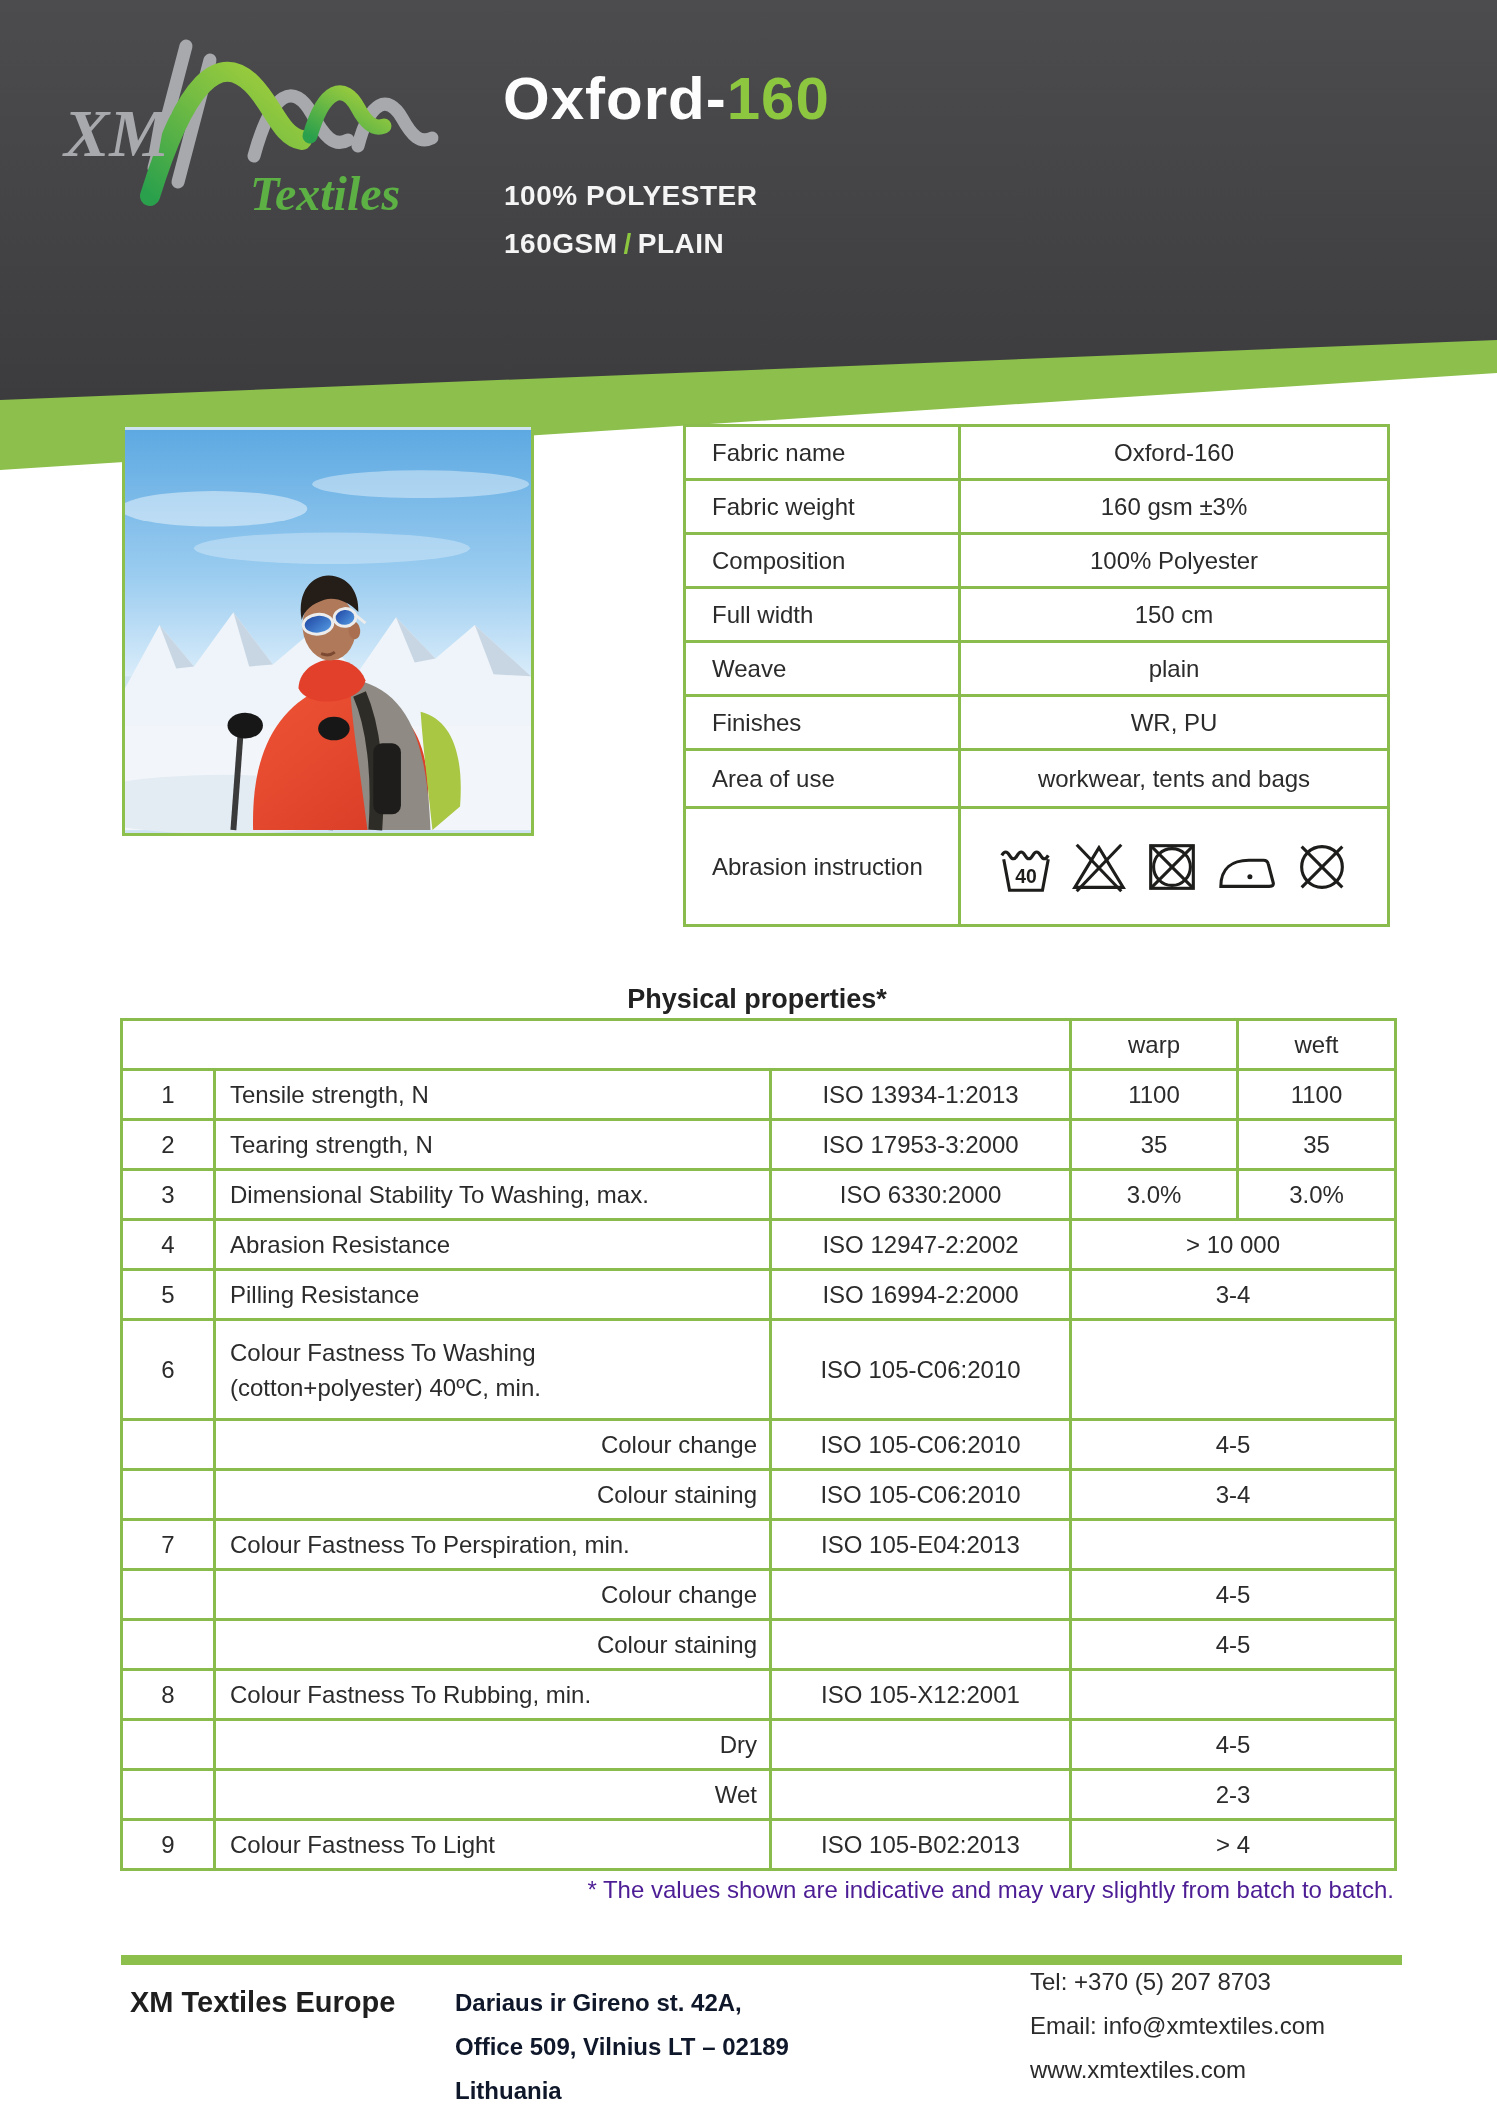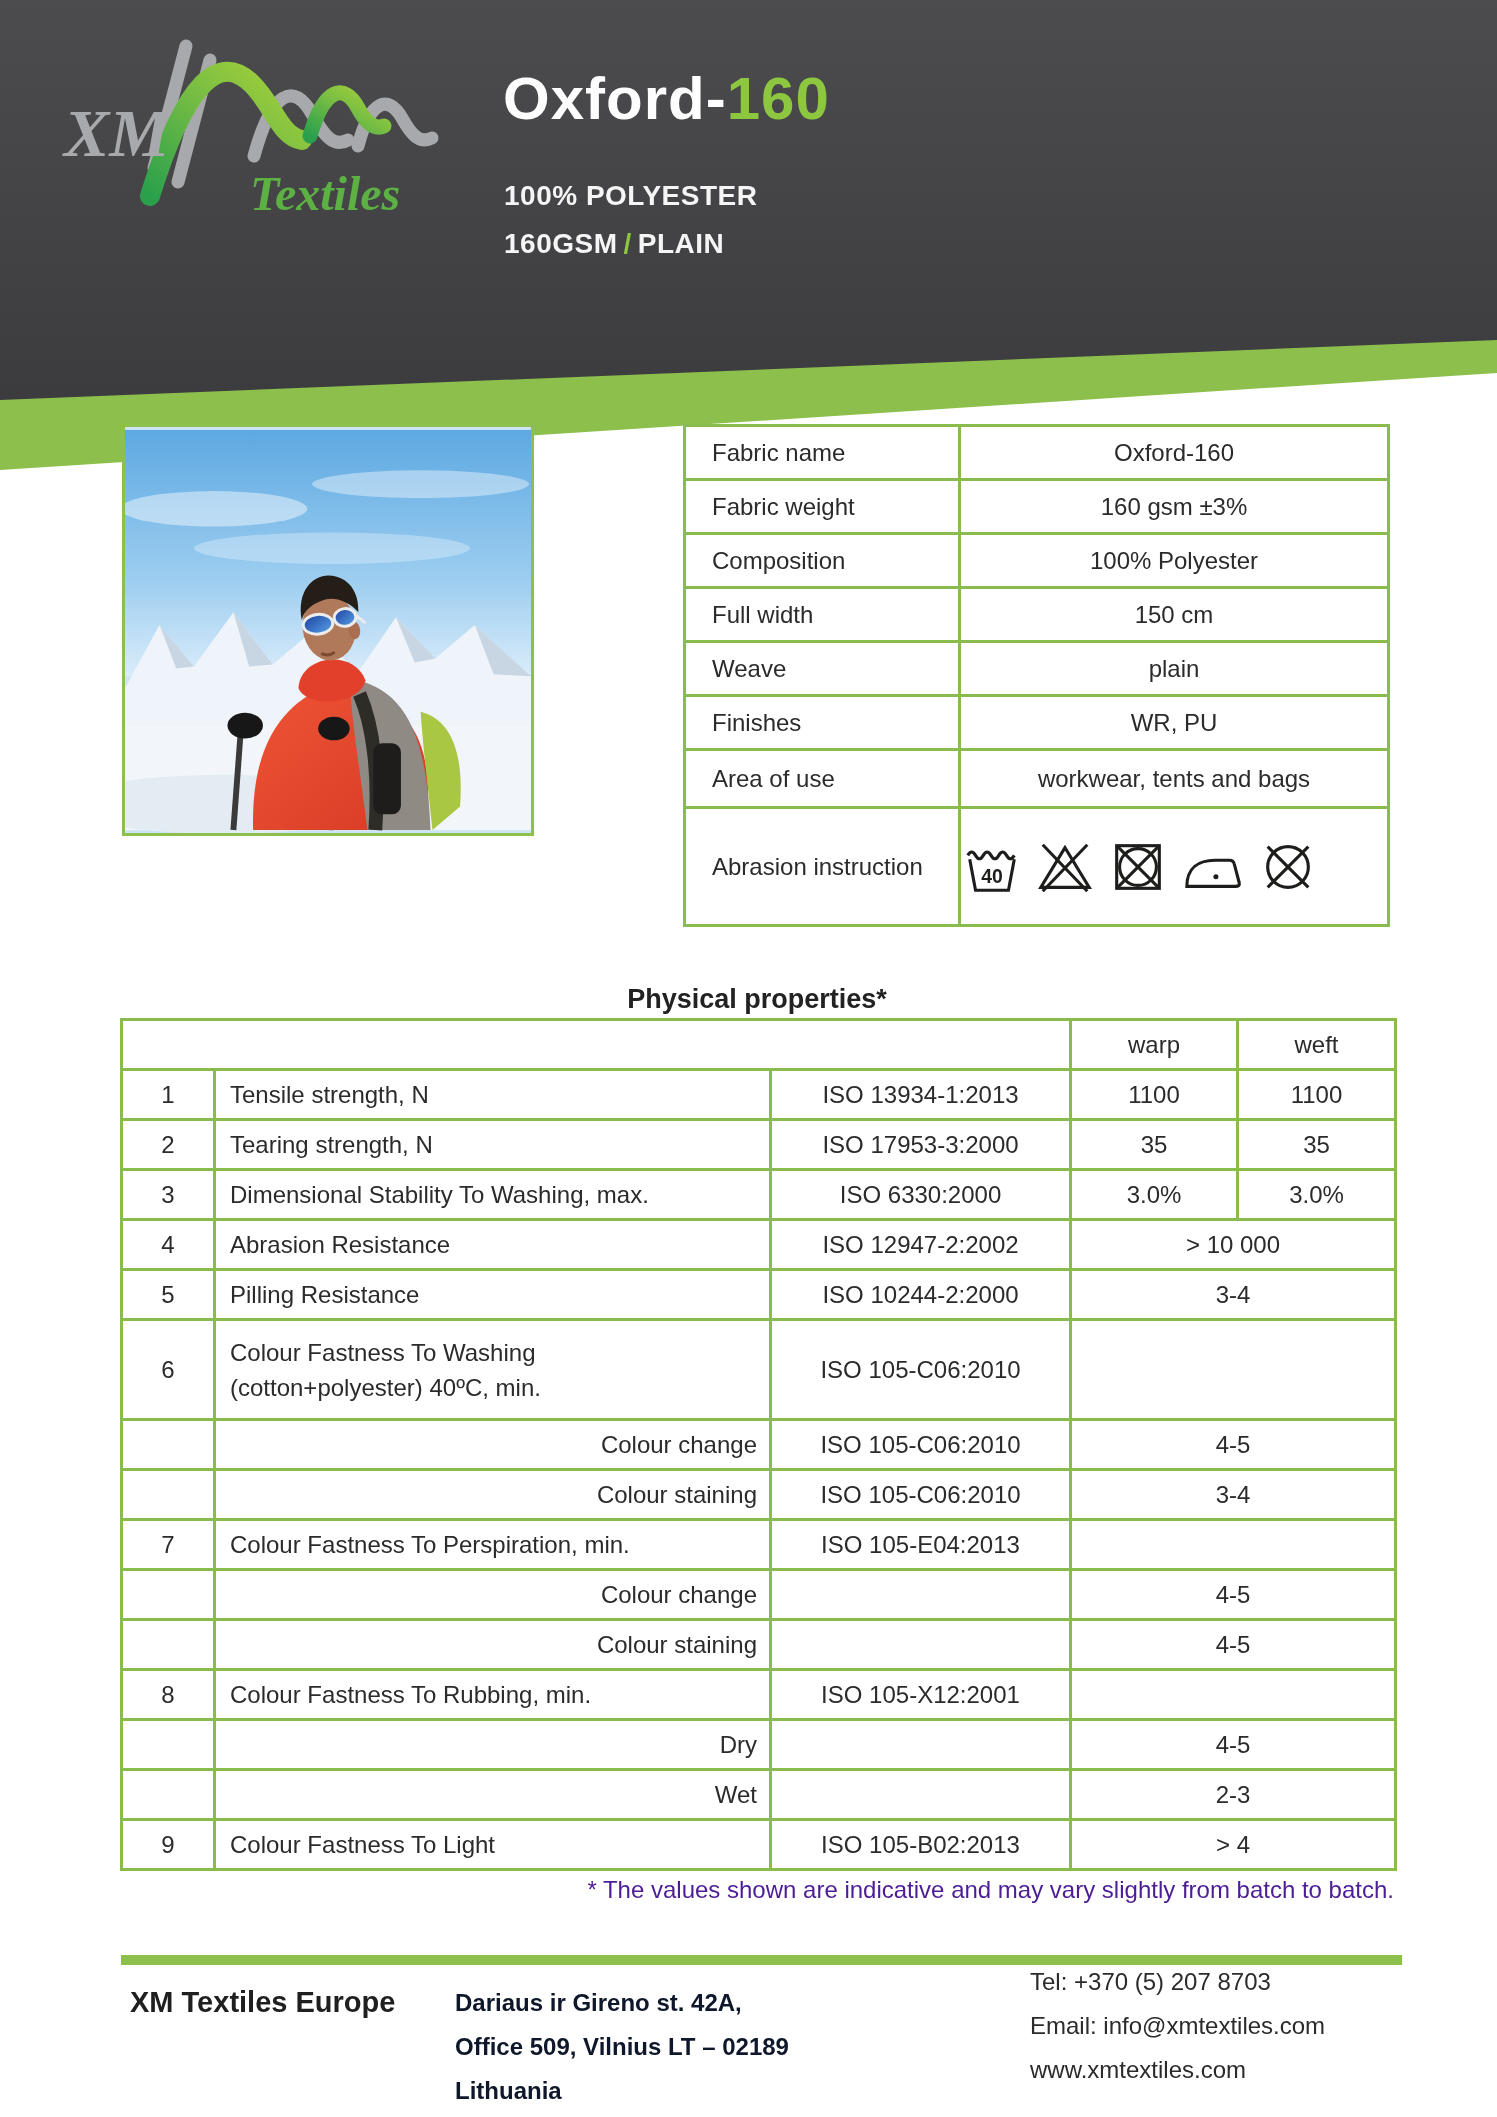--- a/index.html
+++ b/index.html
@@ -45,21 +45,21 @@
   .fabric-table{
     position:absolute;left:683px;top:424px;width:704px;
     border-collapse:collapse;table-layout:fixed;
   }
   .fabric-table td{
     border:3px solid #8abc4d;font-size:24px;color:#2b2b2b;
     padding:0;vertical-align:middle;
   }
   .fabric-table td.lbl{padding-left:26px;text-align:left;}
   .fabric-table td.val{text-align:center;}
-  .wash-icons{display:flex;align-items:center;justify-content:flex-start;gap:11px;}
+  .wash-icons{display:flex;align-items:center;justify-content:center;gap:11px;}
   .wash-icons svg{display:block;}
   
   .phys-title{
     position:absolute;left:120px;top:984px;width:1274px;
     text-align:center;font-size:27px;font-weight:700;color:#222;
   }
   .phys-table{
     position:absolute;left:120px;top:1018px;width:1274px;
     border-collapse:collapse;table-layout:fixed;
   }
@@ -287,21 +287,21 @@
     </tr>
     <tr style="height:50px">
       <td>4</td>
       <td class="prop">Abrasion Resistance</td>
       <td>ISO 12947-2:2002</td>
       <td colspan="2">&gt; 10 000</td>
     </tr>
     <tr style="height:50px">
       <td>5</td>
       <td class="prop">Pilling Resistance</td>
-      <td>ISO 10244-2:2000</td>
+      <td>ISO 16994-2:2000</td>
       <td colspan="2">3-4</td>
     </tr>
     <tr style="height:100px">
       <td>6</td>
       <td class="prop">
         <div class="pline">Colour Fastness To Washing</div>
         <div class="pline">(cotton+polyester) 40ºC, min.</div>
       </td>
       <td>ISO 105-C06:2010</td>
       <td colspan="2"></td>

